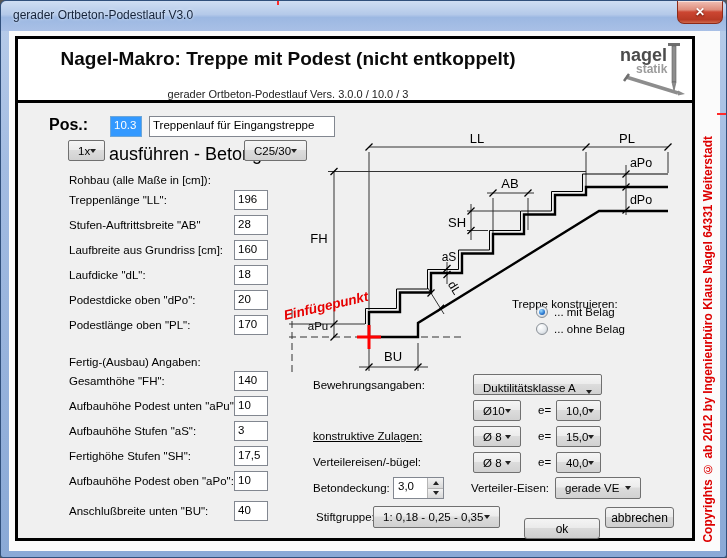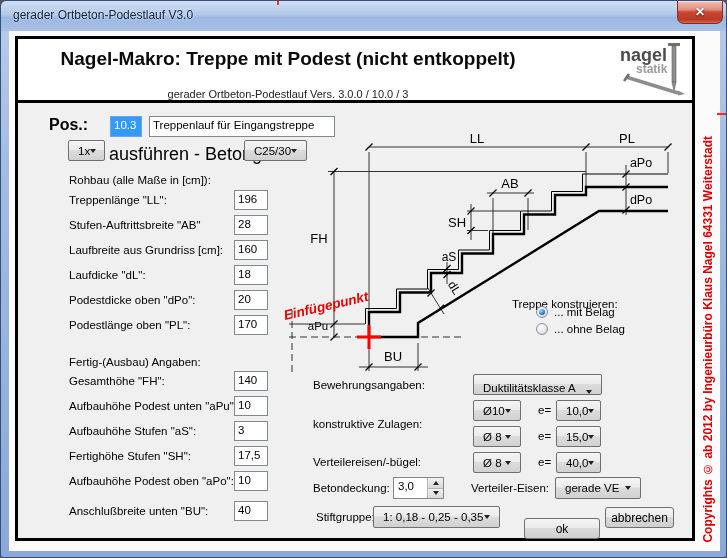--- a/index.html
+++ b/index.html
@@ -216,21 +216,21 @@
       <div class="dd" style="left:455px;top:297px;width:48px;height:21px;">
         <span>Ø10</span>
         <span class="dd-arrow"></span>
       </div>
       <span class="lbl" style="left:520px;top:301px;">e=</span>
       <div class="dd" style="left:538px;top:297px;width:45px;height:21px;">
         <span>10,0</span>
         <span class="dd-arrow"></span>
       </div>
 
-      <span class="lbl" style="left:295px;top:315px;">konstruktive Zulagen:</span>
+      <span class="lbl" style="left:295px;top:327px;text-decoration:underline;">konstruktive Zulagen:</span>
       <div class="dd" style="left:455px;top:323px;width:48px;height:21px;">
         <span>Ø 8</span>
         <span class="dd-arrow"></span>
       </div>
       <span class="lbl" style="left:520px;top:327px;">e=</span>
       <div class="dd" style="left:538px;top:323px;width:45px;height:21px;">
         <span>15,0</span>
         <span class="dd-arrow"></span>
       </div>
 

